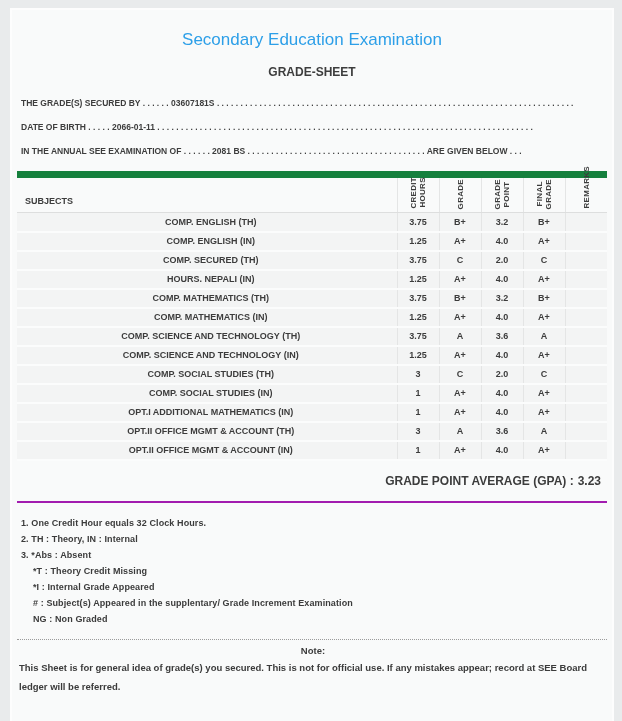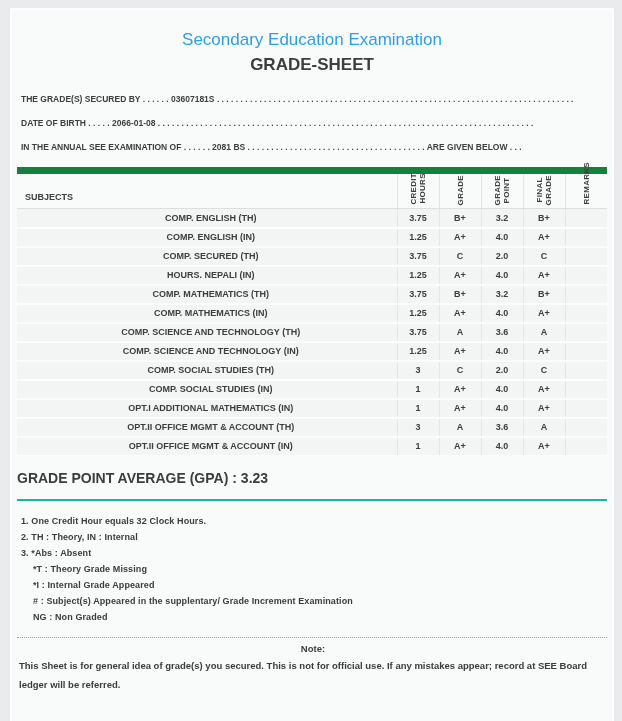--- a/index.html
+++ b/index.html
@@ -20,23 +20,23 @@
     padding: 0 5px;
   }
   .title {
     margin-top: 20px;
     text-align: center;
     font-size: 17px;
     font-weight: 400;
     color: #2d9fe8;
   }
   .subtitle {
-    margin-top: 5px;
+    margin-top: 15px;
     text-align: center;
-    font-size: 17px;
+    font-size: 12px;
     font-weight: bold;
     color: #3d3d3d;
   }
   .info-lines { margin-top: 12px; }
   .info-line {
     height: 24px;
     line-height: 24px;
     font-size: 8.5px;
     font-weight: bold;
     color: #3d3d3d;
@@ -84,26 +84,26 @@
     background: #f3f4f4;
     border-bottom: 2px solid #fbfcfc;
     font-size: 9px;
     font-weight: bold;
     color: #3c3c3c;
     text-align: center;
   }
   td.cell-subject { text-align: left; padding-left: 8px; }
   td.cell-val { border-left: 1px solid #e4e5e5; }
   .gpa {
-    text-align: left;
+    text-align: right;
     padding: 13px 6px 13px 0;
-    font-size: 14px;
+    font-size: 12px;
     font-weight: bold;
     color: #3c3c3c;
-    border-bottom: 2px solid #14b8a6;
+    border-bottom: 2px solid #a21caf;
   }
   .gpa-value { margin-left: 4px; }
   .legend { margin-top: 12px; padding-left: 4px; }
   .legend-line {
     font-size: 9px;
     font-weight: bold;
     color: #3b3b3b;
     line-height: 16px;
     letter-spacing: 0.1px;
   }
@@ -132,21 +132,21 @@
 </style>
 </head>
 <body>
 
 <div class="panel">
   <h1 class="title">Secondary Education Examination</h1>
   <h2 class="subtitle">GRADE-SHEET</h2>
 
   <div class="info-lines" id="info-lines">
       <div class="info-line">THE GRADE(S) SECURED BY . . . . . . 03607181S . . . . . . . . . . . . . . . . . . . . . . . . . . . . . . . . . . . . . . . . . . . . . . . . . . . . . . . . . . . . . . . . . . . . . . . . . . . .</div>
-      <div class="info-line">DATE OF BIRTH . . . . . 2066-01-08 . . . . . . . . . . . . . . . . . . . . . . . . . . . . . . . . . . . . . . . . . . . . . . . . . . . . . . . . . . . . . . . . . . . . . . . . . . . . . . . .</div>
+      <div class="info-line">DATE OF BIRTH . . . . . 2066-01-11 . . . . . . . . . . . . . . . . . . . . . . . . . . . . . . . . . . . . . . . . . . . . . . . . . . . . . . . . . . . . . . . . . . . . . . . . . . . . . . . .</div>
       <div class="info-line">IN THE ANNUAL SEE EXAMINATION OF . . . . . . 2081 BS . . . . . . . . . . . . . . . . . . . . . . . . . . . . . . . . . . . . . . ARE GIVEN BELOW . . .</div>
     </div>
 
   <table class="grades">
     <thead>
       <tr id="header-row">
         <th class="col-subject">SUBJECTS</th>
       <th class="col-v">
             <div class="vwrap">
               <div class="vlabel">CREDIT<br>HOURS</div>
@@ -283,21 +283,21 @@
   </table>
 
   <div class="gpa">
     <span>GRADE POINT AVERAGE (GPA) :</span><span class="gpa-value">3.23</span>
   </div>
 
   <div class="legend" id="legend">
       <div class="legend-line">1. One Credit Hour equals 32 Clock Hours.</div>
       <div class="legend-line">2. TH : Theory, IN : Internal</div>
       <div class="legend-line">3. *Abs : Absent</div>
-      <div class="legend-line indent">*T : Theory Grade Missing</div>
+      <div class="legend-line indent">*T : Theory Credit Missing</div>
       <div class="legend-line indent">*I : Internal Grade Appeared</div>
       <div class="legend-line indent"># : Subject(s) Appeared in the supplentary/ Grade Increment Examination</div>
       <div class="legend-line indent">NG : Non Graded</div>
     </div>
 
   <div class="dotted-sep"></div>
 
   <div class="note-label">Note:</div>
   <div class="note-text">This Sheet is for general idea of grade(s) you secured. This is not for official use. If any mistakes appear; record at SEE Board ledger will be referred.</div>
 </div>

